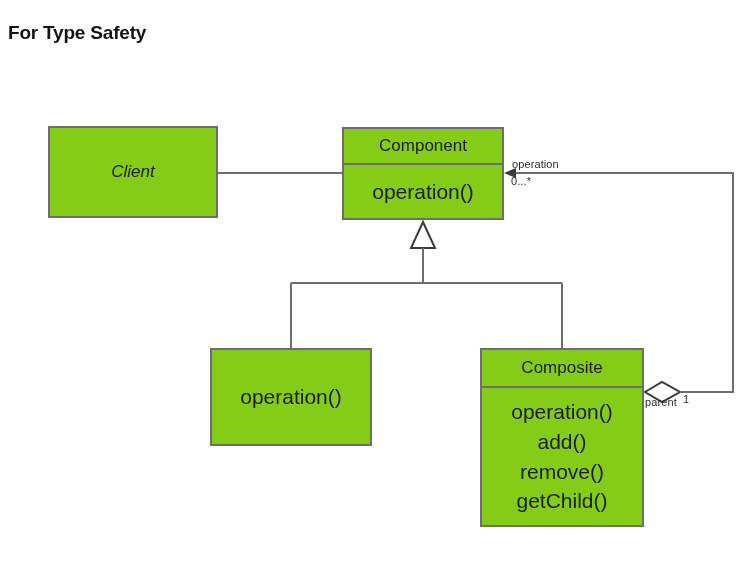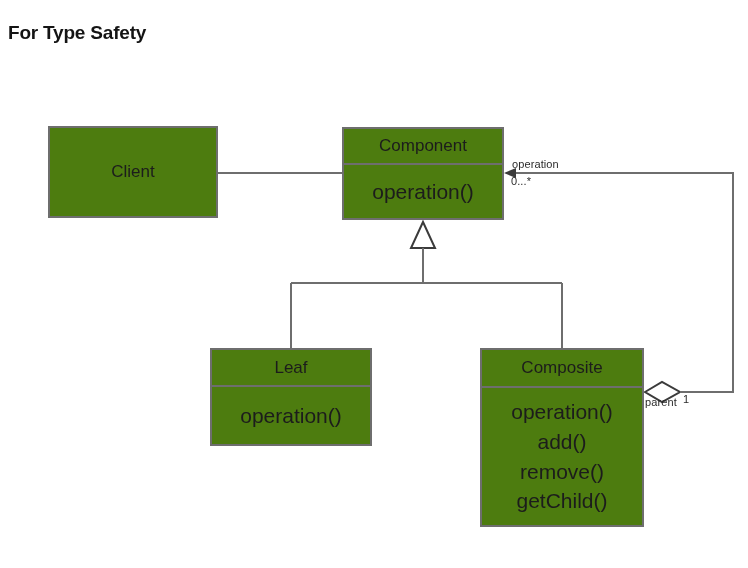--- a/index.html
+++ b/index.html
@@ -33,21 +33,21 @@
     top: 0;
     width: 748px;
     height: 568px;
   }
 
   
   .uml-class {
     position: absolute;
     box-sizing: border-box;
     border: 2px solid #6e6e6e;
-    background: #4d7c0f;
+    background: #84cc16;
     display: flex;
     flex-direction: column;
   }
   .uml-class-name {
     box-sizing: border-box;
     text-align: center;
     font-size: 17px;
     color: #1c1c1c;
     display: flex;
     align-items: center;
@@ -64,20 +64,21 @@
     font-size: 21px;
     color: #1c1c1c;
     line-height: 1.42;
   }
   .uml-class-ops > div { white-space: nowrap; }
 
   
   .uml-class.plain {
     align-items: center;
     justify-content: center;
+    font-style: italic;
   }
   .uml-class.plain .uml-class-name {
     border-bottom: none;
     flex: 1;
     width: 100%;
   }
 
   
   #class-client    { left: 48px;  top: 126px; width: 170px; height: 92px; }
   #class-component { left: 342px; top: 127px; width: 162px; height: 93px; }
@@ -140,21 +141,20 @@
 </div>
 
 <div class="uml-class" id="class-component">
   <div class="uml-class-name">Component</div>
   <div class="uml-class-ops">
     <div>operation()</div>
   </div>
 </div>
 
 <div class="uml-class" id="class-leaf">
-  <div class="uml-class-name">Leaf</div>
   <div class="uml-class-ops">
     <div>operation()</div>
   </div>
 </div>
 
 <div class="uml-class" id="class-composite">
   <div class="uml-class-name">Composite</div>
   <div class="uml-class-ops">
     <div>operation()</div>
     <div>add()</div>

